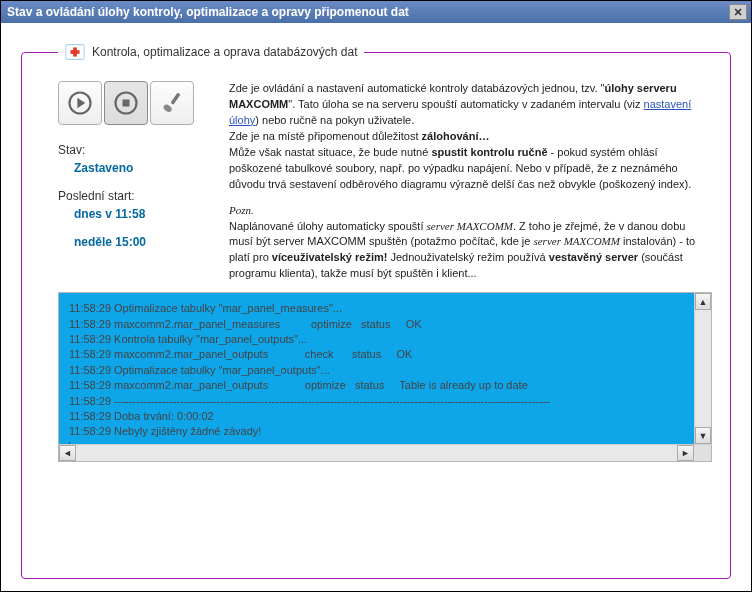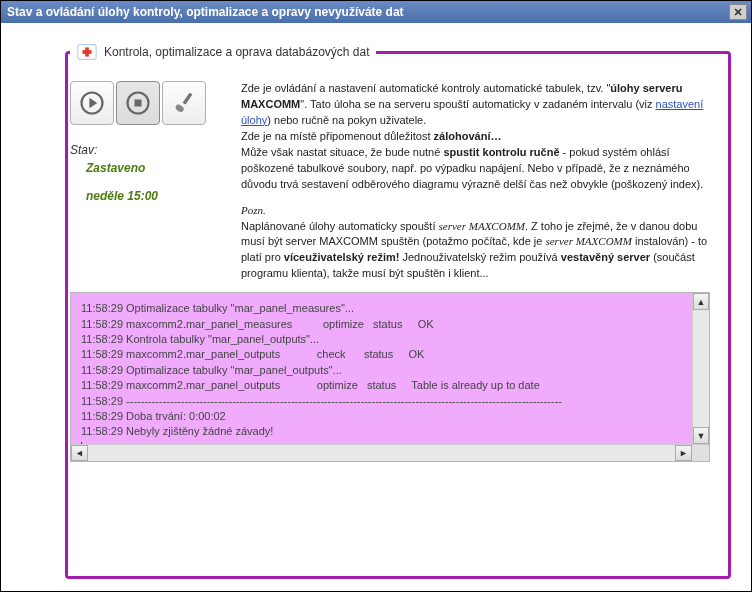--- a/index.html
+++ b/index.html
@@ -34,26 +34,25 @@
     font-weight: bold;
     color: #333;
     font-size: 11px;
     cursor: pointer;
   }
   .outer {
     padding: 18px 20px 12px 20px;
     height: calc(100% - 22px);
   }
   fieldset.group {
-    border: 3px solid #a21caf;
+    border: 1px solid #a21caf;
     border-radius: 4px;
-    padding: 18px 18px 14px 2px;
+    padding: 18px 18px 14px 36px;
     height: 100%;
     position: relative;
-    margin-left: 44px;
   }
   legend.group-legend {
     padding: 0 6px;
     font-size: 12px;
     color: #333;
     display: flex;
     align-items: center;
     gap: 6px;
   }
   .legend-icon {
@@ -87,24 +86,24 @@
     display: flex;
     align-items: center;
     justify-content: center;
   }
   .tool-btn.active {
     background: linear-gradient(to bottom, #e6e6e6, #dcdcdc);
     border-color: #8a8a8a;
   }
   .tool-btn svg { width: 28px; height: 28px; }
 
-  .status-block { margin-bottom: 14px; font-style: italic; }
+  .status-block { margin-bottom: 14px; }
   .status-label { color: #333; }
   .status-value {
-    color: #4d7c0f;
+    color: #0369a1;
     font-weight: bold;
     padding-left: 16px;
     margin-top: 4px;
   }
 
   .desc {
     flex: 1;
     font-size: 11px;
     color: #222;
     line-height: 1.45;
@@ -114,21 +113,21 @@
   .desc b { font-weight: bold; }
   .desc i { font-style: italic; font-family: Liberation Serif, serif; }
 
   .results-label {
     margin-top: 26px;
     margin-bottom: 6px;
   }
   .results-wrap {
     position: relative;
     border: 1px solid #b7b7b7;
-    background: #f0abfc;
+    background: #0ea5e9;
     height: 170px;
     display: flex;
     flex-direction: column;
   }
   .results-body {
     flex: 1;
     display: flex;
     overflow: hidden;
   }
   .results-text {
@@ -187,21 +186,21 @@
     width: 1px;
     height: 12px;
     background: #444;
     vertical-align: middle;
   }
 </style>
 </head>
 <body>
 
 <div class="titlebar">
-  <span>Stav a ovládání úlohy kontroly, optimalizace a opravy nevyužíváte dat</span>
+  <span>Stav a ovládání úlohy kontroly, optimalizace a opravy připomenout dat</span>
   <span class="close-btn">✕</span>
 </div>
 
 <div class="outer">
   <fieldset class="group">
     <legend class="group-legend">
       <span class="legend-icon">
         <svg viewBox="0 0 24 24">
           <rect x="2" y="4" width="20" height="16" rx="2" fill="#fff" stroke="#b4d0ee" stroke-width="1.2"></rect>
           <rect x="10" y="7" width="4" height="10" fill="#e23a2a"></rect>
@@ -232,29 +231,31 @@
               <ellipse cx="11" cy="22" rx="5" ry="3.5" fill="#888" transform="rotate(35 11 22)"></ellipse>
             </svg>
           </button>
         </div>
 
         <div class="status-block">
           <div class="status-label">Stav:</div>
           <div class="status-value">Zastaveno</div>
         </div>
         <div class="status-block">
+          <div class="status-label">Poslední start:</div>
+          <div class="status-value">dnes v 11:58</div>
         </div>
         <div class="status-block">
           <div class="status-value">neděle 15:00</div>
         </div>
       </div>
 
       <div class="desc">
         <p>
-          <span>Zde je ovládání a nastavení automatické kontroly automatické tabulek, tzv. "</span><b>úlohy serveru MAXCOMM</b><span>". Tato úloha se na serveru spouští automaticky v zadaném intervalu (viz </span><a href="#">nastavení úlohy</a><span>) nebo ručně na pokyn uživatele.</span>
+          <span>Zde je ovládání a nastavení automatické kontroly databázových jednou, tzv. "</span><b>úlohy serveru MAXCOMM</b><span>". Tato úloha se na serveru spouští automaticky v zadaném intervalu (viz </span><a href="#">nastavení úlohy</a><span>) nebo ručně na pokyn uživatele.</span>
         </p>
         <p>
           <span>Zde je na místě připomenout důležitost </span><b>zálohování…</b>
         </p>
         <p>
           <span>Může však nastat situace, že bude nutné </span><b>spustit kontrolu ručně</b><span> - pokud systém ohlásí poškozené tabulkové soubory, např. po výpadku napájení. Nebo v případě, že z neznámého důvodu trvá sestavení odběrového diagramu výrazně delší čas než obvykle (poškozený index).</span>
         </p>
         <p style="height:10px"></p>
         <p><i>Pozn.</i></p>
         <p>

